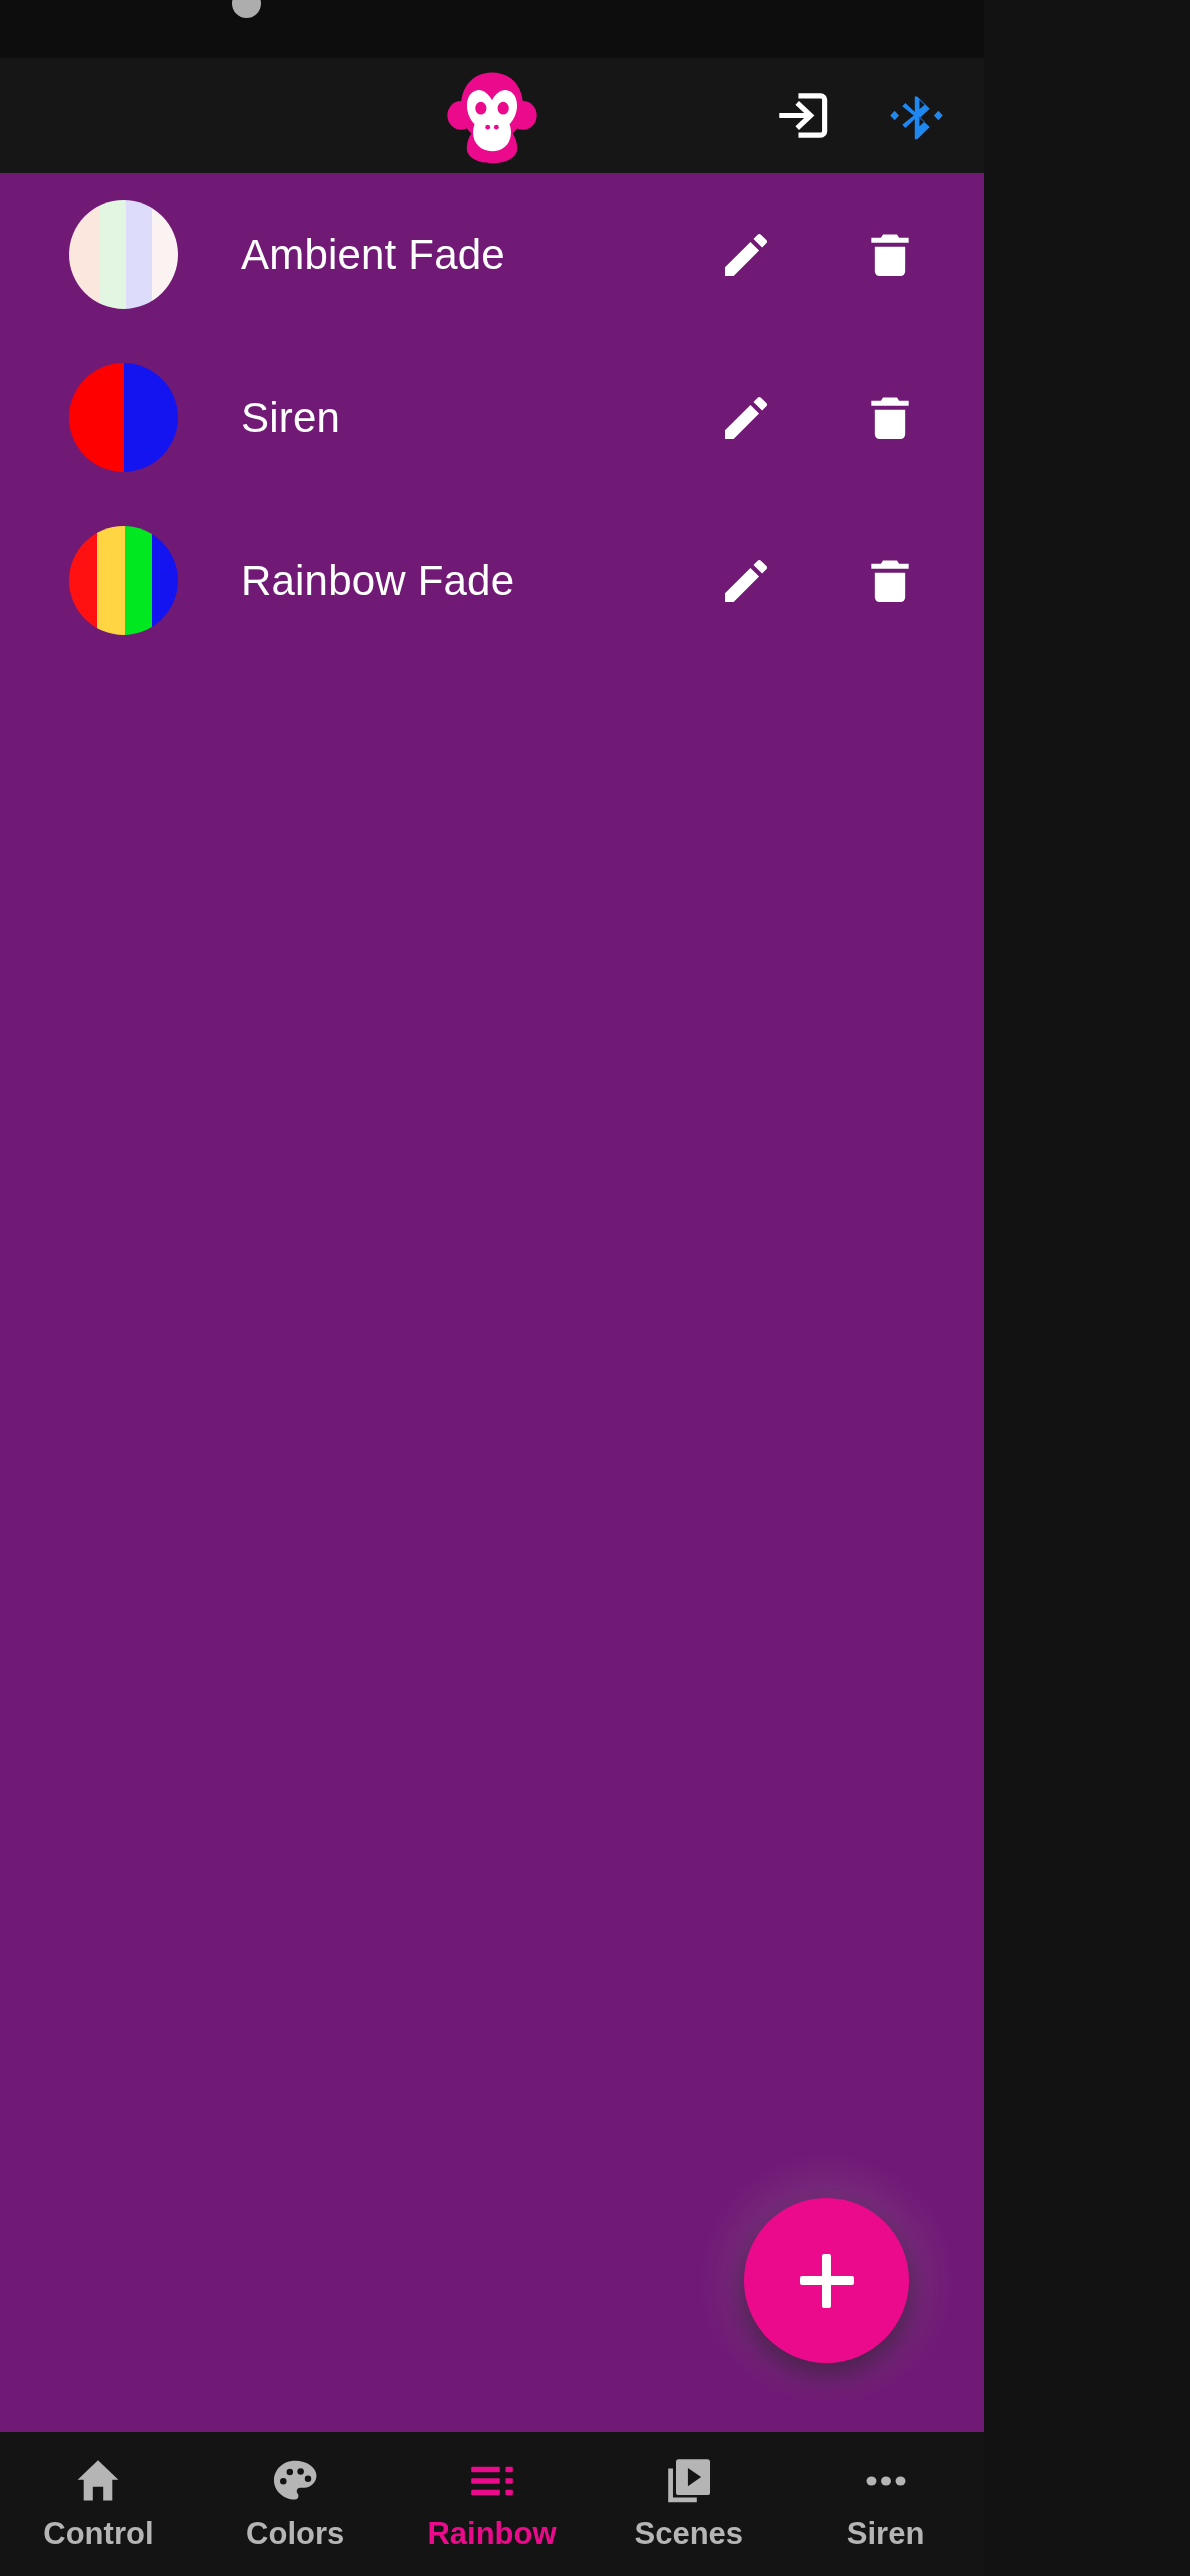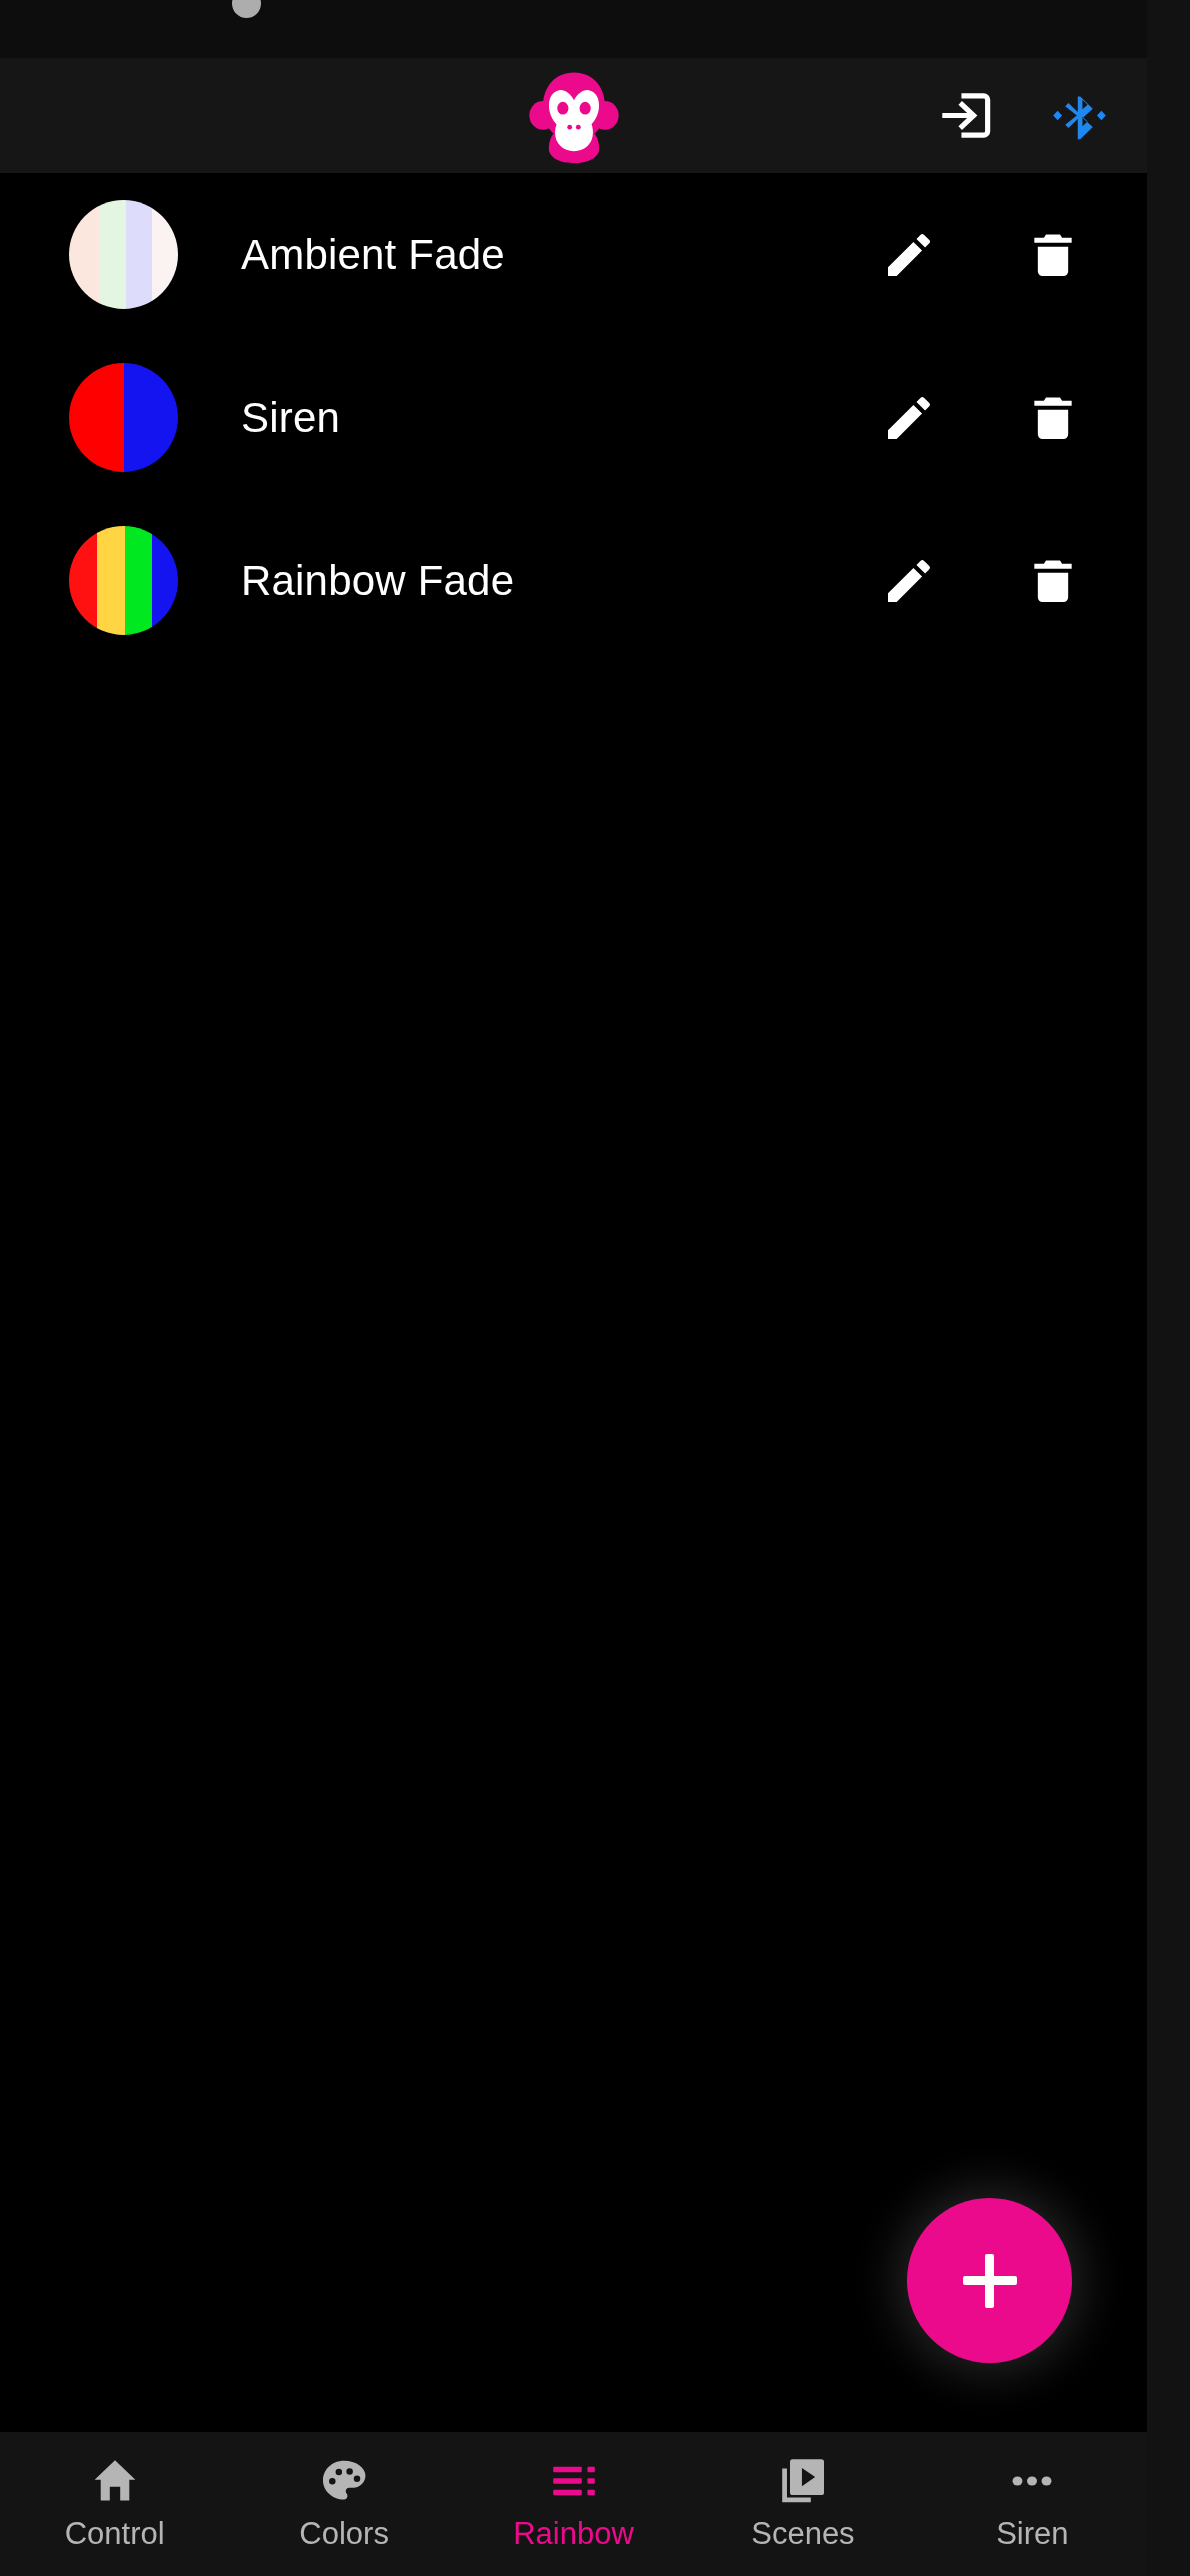--- a/index.html
+++ b/index.html
@@ -4,22 +4,22 @@
 <style>
   * { margin:0; padding:0; box-sizing:border-box; }
   html,body{
     width:1190px; height:2576px;
     background:#121212;
     font-family:"Liberation Sans", sans-serif;
     overflow:hidden;
   }
   #screen{
     position:relative;
-    width:1147px; height:2576px;
-    background:#000000;
+    width:984px; height:2576px;
+    background:#701a75;
     display:flex; flex-direction:column;
   }
 
   
   .statusbar{
     height:58px; width:100%;
     background:#0d0d0d;
     position:relative;
     flex:0 0 58px;
   }
@@ -117,20 +117,21 @@
   .fab .plus-v{ width:8.6px; height:54px; }
   .fab .plus-h{ width:54px; height:8.6px; }
 
   
   .bottomnav{
     flex:0 0 144px;
     height:144px; width:100%;
     background:#141414;
     display:flex; align-items:flex-end;
     padding-bottom:7.7px;
+    font-weight:bold;
   }
   .navitem{
     flex:1 1 0;
     height:100%;
     display:flex; flex-direction:column;
     align-items:center; justify-content:center;
     gap:11.5px;
     cursor:pointer;
   }
   .navitem .nav-ico{

